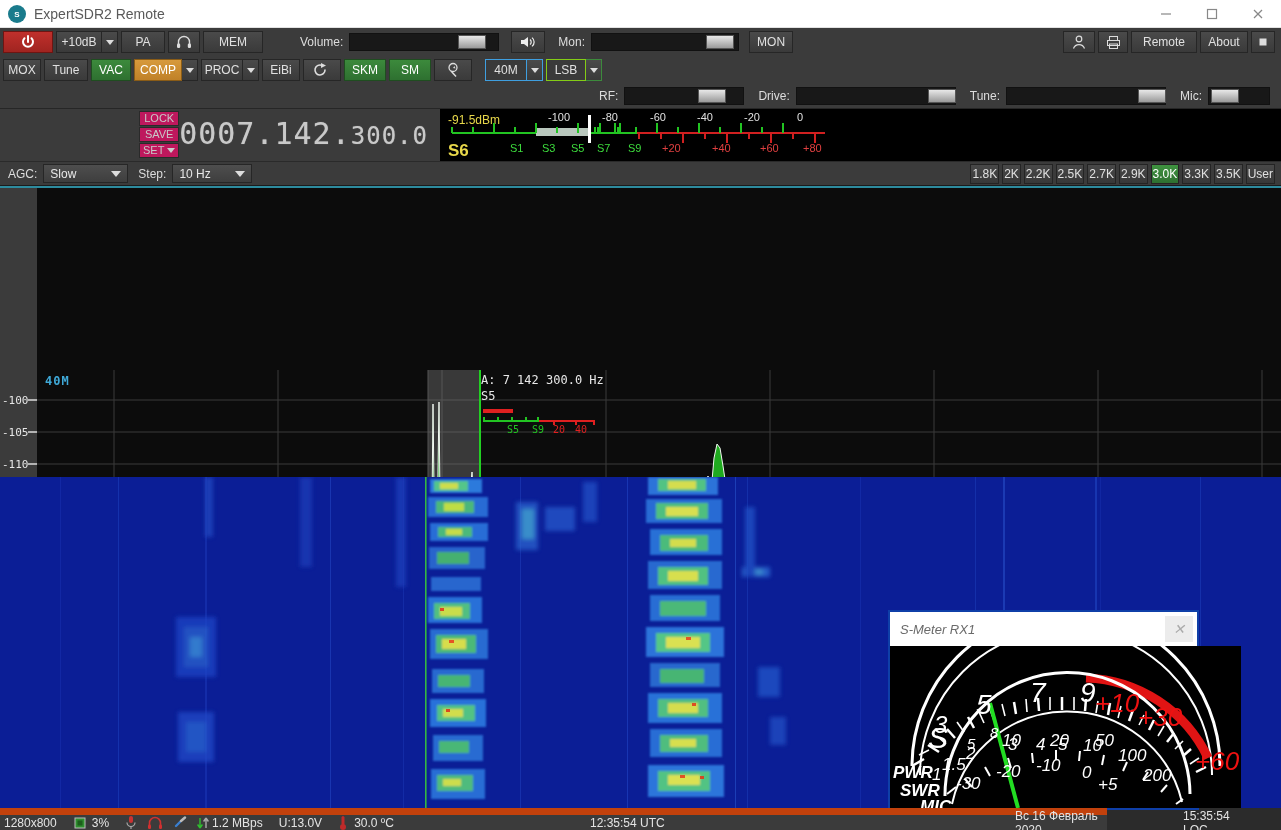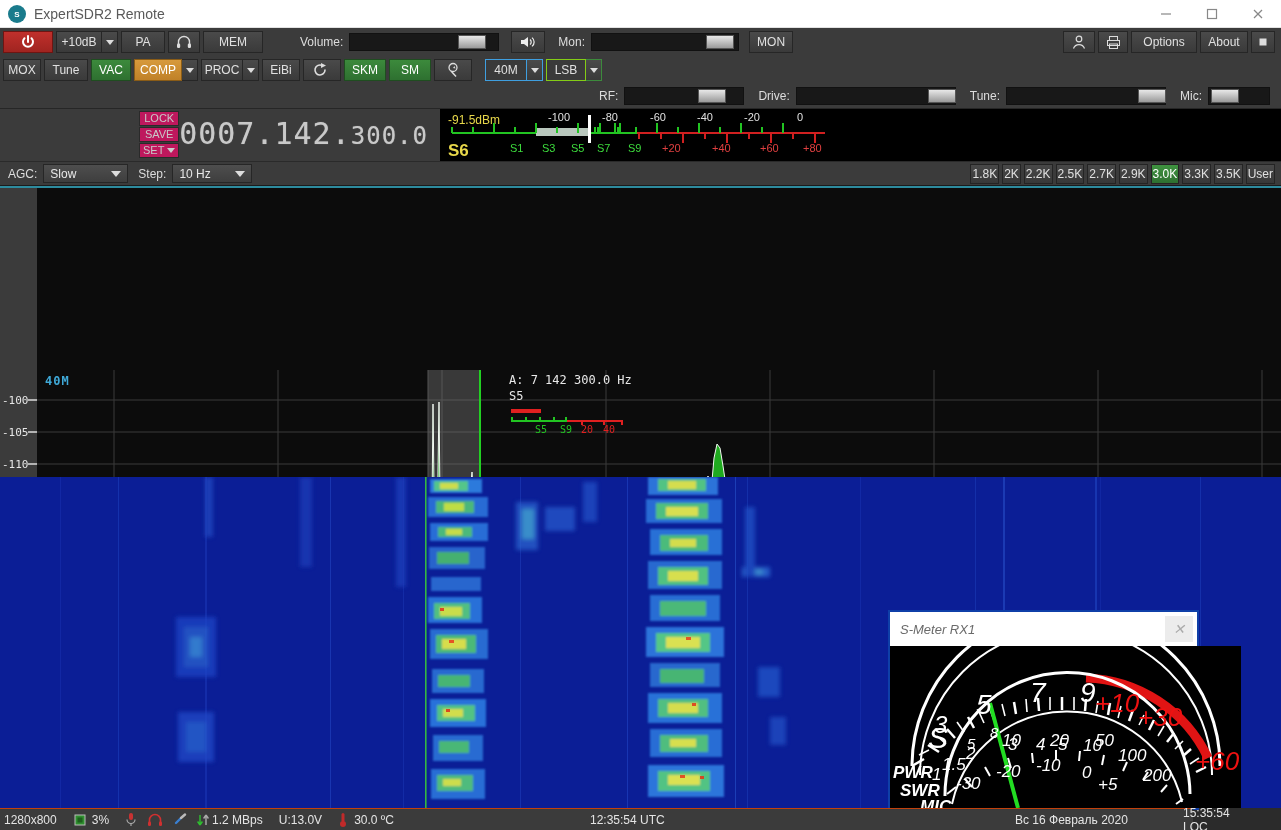--- a/index.html
+++ b/index.html
@@ -143,21 +143,21 @@
   .spectrum { position:relative; width:1281px; height:265px; background:#0c0c0c; }
   .spec-axis-label {
     position:absolute; left:2px; color:#e6e6e6; font-size:11px;
     font-family:"DejaVu Sans Mono", monospace;
   }
   .bandtag { position:absolute; left:45px; top:188px; color:#3fa9d8;
     font-size:12px; font-weight:bold; font-family:"DejaVu Sans Mono", monospace;
     letter-spacing:1px; z-index:6;}
   .rxbox {
     position:absolute; left:481px; top:187px; width:600px; z-index:6;
-    color:#e8e8e8; font-size:12px; font-family:"DejaVu Sans Mono", monospace;padding-left:28px;
+    color:#e8e8e8; font-size:12px; font-family:"DejaVu Sans Mono", monospace;
   }
   .freqscale {
     position:absolute; left:0; top:448px; width:1281px; height:29px;
     background:#3b3b3b; border-top:1px solid #555;
   }
   .fs-lab {
     position:absolute; top:10px; color:#e8e8e8; font-size:12px;
     font-family:"DejaVu Sans Mono", monospace; transform:translateX(-50%);
   }
   .fs-tick { position:absolute; top:1px; width:3px; height:4px; background:#ddd; }
@@ -175,23 +175,23 @@
     height:34px; background:#fff; display:flex; align-items:center;
     padding-left:10px; color:#6a6a6a; font-size:13px;
   }
   .smpanel-close {
     width:28px;height:26px;margin-left:auto;margin-right:4px;background:#ececec;
     display:flex;align-items:center;justify-content:center;color:#aaa;font-size:14px;
   }
 
   
   .statusbar {
-    position:absolute; left:0; top:808px; width:1193px; height:22px;
+    position:absolute; left:0; top:808px; width:1107px; height:22px;
     background:#3b3b3b; display:flex; align-items:center; color:#e4e4e4;
-    font-size:12px; border-top:1px solid #c2410c;
+    font-size:12px; border-top:7px solid #c2410c;
   }
   .sb-item { display:flex; align-items:center; margin-right:16px; }
   .sb-item.first { margin-left:4px; }
 </style>
 </head>
 <body>
 
 <div id="app">
 
   <div class="titlebar">
@@ -271,21 +271,21 @@
           <path d="M2.5 14.5 A5.8 5.8 0 0 1 13.5 14.5" stroke="#ddd" stroke-width="1.2" fill="none"></path>
         </svg>
       </div>
       <div class="icbtn" style="width:30px">
         <svg width="15" height="15" viewBox="0 0 15 15">
           <rect x="3.5" y="1.5" width="8" height="4" stroke="#ddd" stroke-width="1" fill="none"></rect>
           <rect x="1.5" y="5.5" width="12" height="5" stroke="#ddd" stroke-width="1" fill="none"></rect>
           <rect x="3.5" y="9" width="8" height="4.5" stroke="#ddd" stroke-width="1" fill="none"></rect>
         </svg>
       </div>
-      <div class="btn" style="width:66px">Options</div>
+      <div class="btn" style="width:66px">Remote</div>
       <div class="btn" style="width:48px">About</div>
       <div class="icbtn" style="width:24px">
         <svg width="12" height="12" viewBox="0 0 12 12">
             <rect x="2.5" y="2.5" width="7" height="7" fill="#ddd"></rect>
           </svg>
       </div>
     </div>
 
     <div class="trow">
       <div class="btn" style="width:38px">MOX</div>

